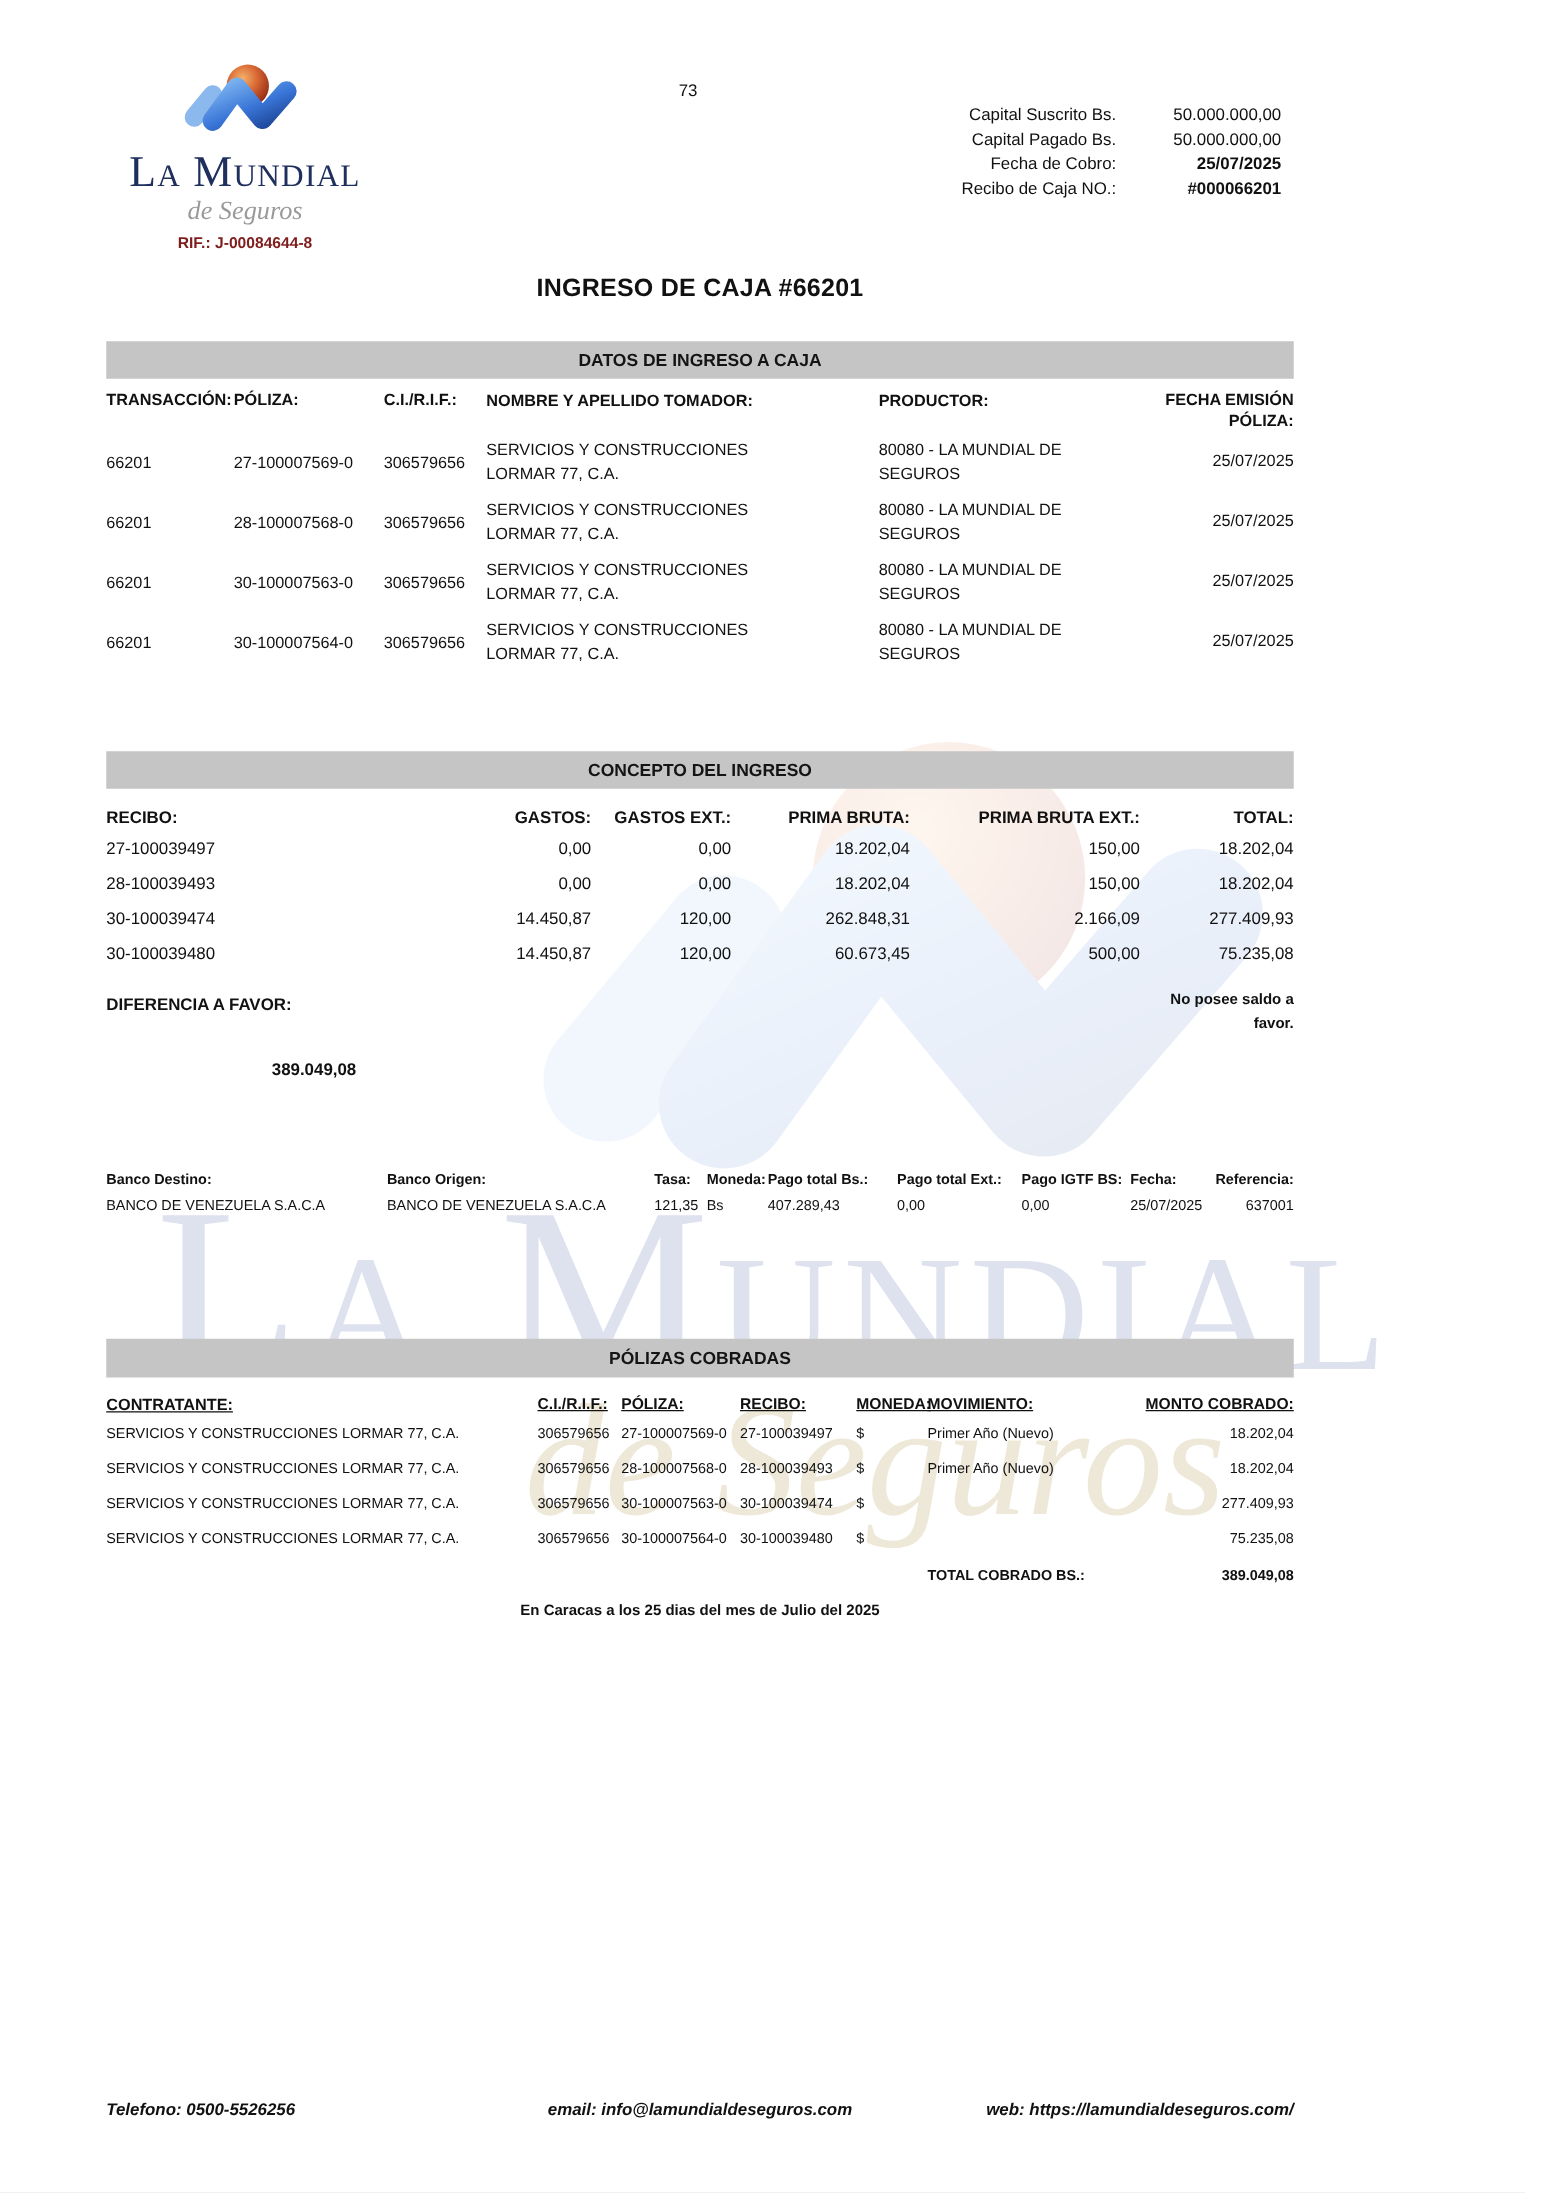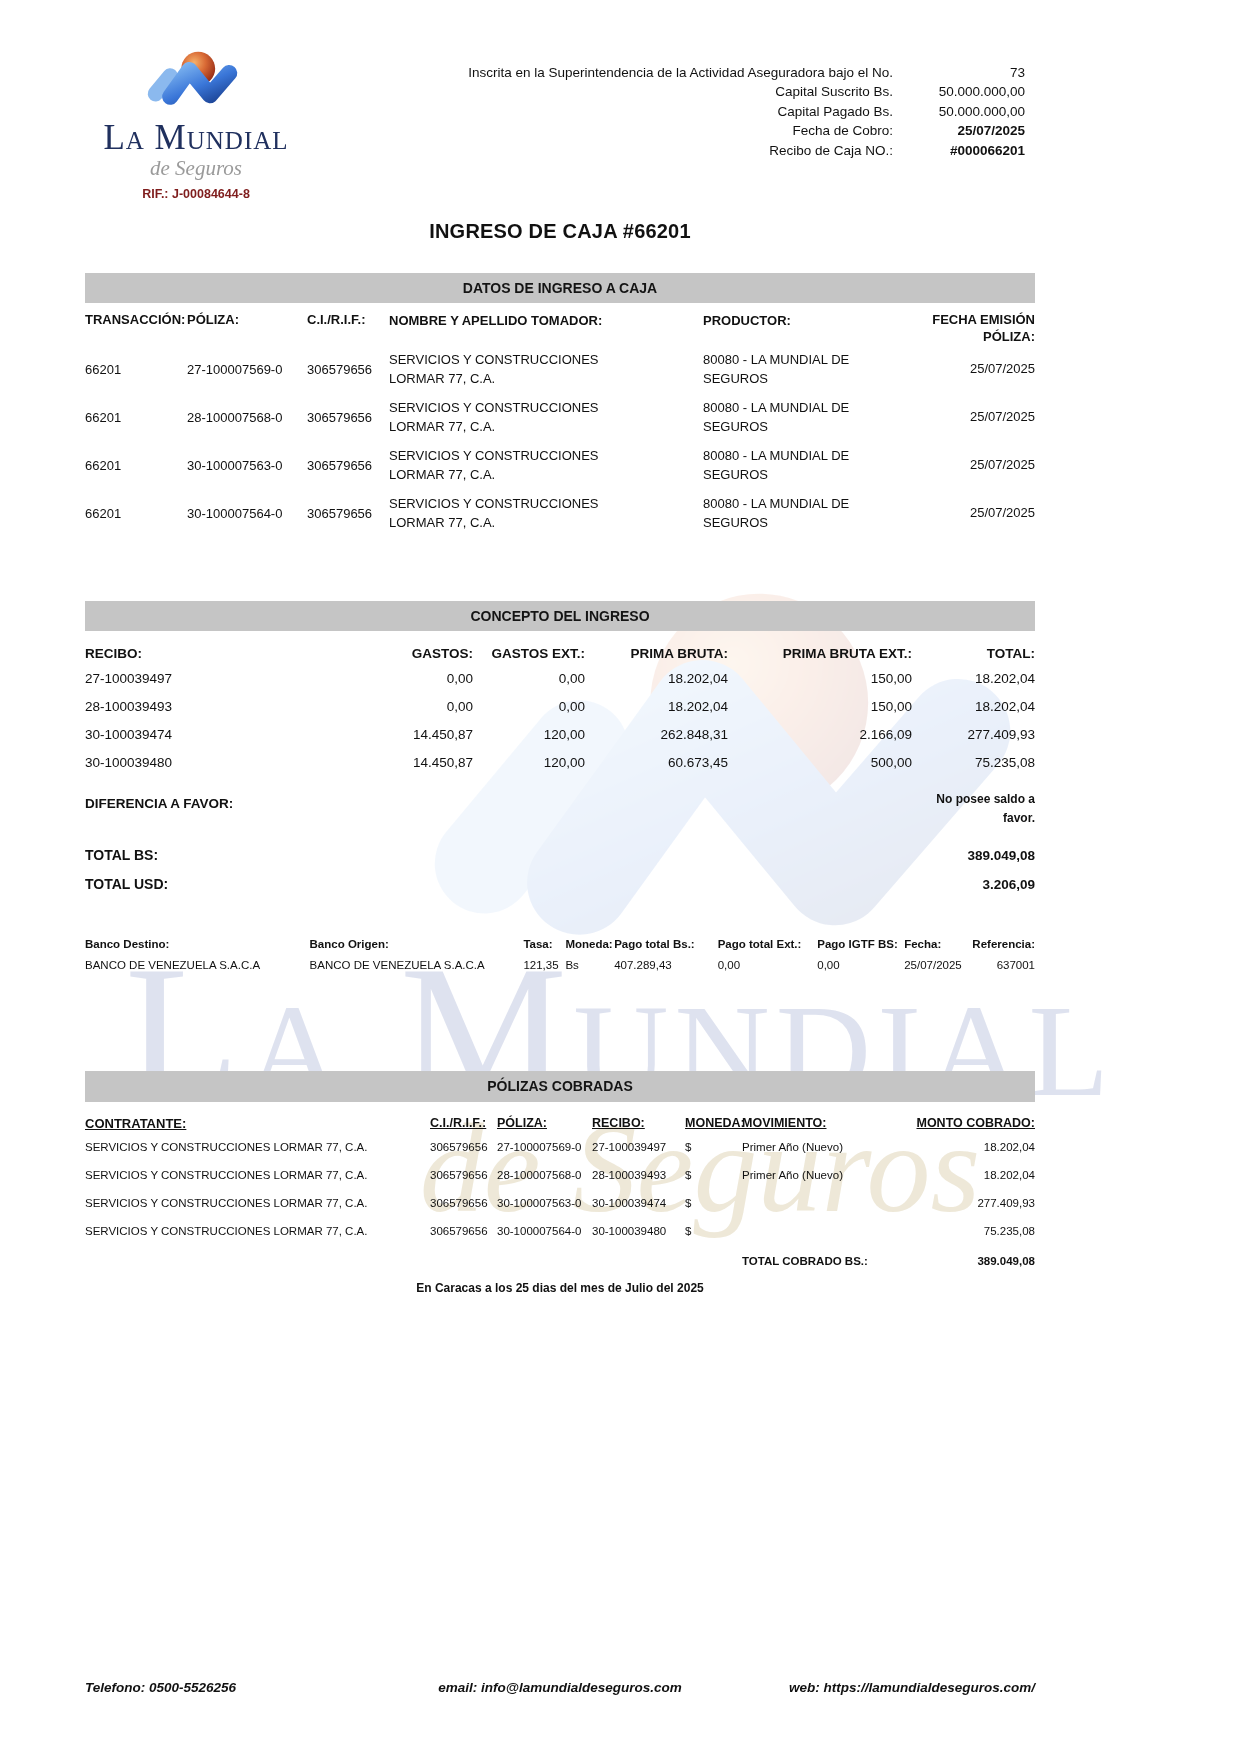--- a/index.html
+++ b/index.html
@@ -157,21 +157,20 @@
         <path d="M 20 62 L 40 38" stroke="#8bb9ee" stroke-width="21" stroke-linecap="round" fill="none"></path>
         <path d="M 40 66 L 66 30 L 94 64 L 120 34" stroke="url(#rib)" stroke-width="22" stroke-linecap="round" stroke-linejoin="round" fill="none"></path>
       </svg>
       <div class="brand-name">La Mundial</div>
       <div class="brand-tagline">de Seguros</div>
       <div class="brand-rif">RIF.: J-00084644-8</div>
     </div>
 
     <div class="registry">
       <div class="registry-line">
-        <span class="registry-label">Inscrita en la Superintendencia de la Actividad Aseguradora bajo el No.</span>
         <span class="registry-value">73</span>
       </div>
       <div class="registry-line">
         <span class="registry-label">Capital Suscrito Bs.</span>
         <span class="registry-value">50.000.000,00</span>
       </div>
       <div class="registry-line">
         <span class="registry-label">Capital Pagado Bs.</span>
         <span class="registry-value">50.000.000,00</span>
       </div>
@@ -274,26 +273,21 @@
         <span class="c2-gext">120,00</span>
         <span class="c2-prima">60.673,45</span>
         <span class="c2-pext">500,00</span>
         <span class="c2-total">75.235,08</span>
       </div>
       <div class="diferencia">
         <span class="dif-label">DIFERENCIA A FAVOR:</span>
         <span class="dif-value">No posee saldo a favor.</span>
       </div>
       <div class="total-line bs">
-        <span class="total-label">TOTAL BS:</span>
         <span class="total-value">389.049,08</span>
-      </div>
-      <div class="total-line usd">
-        <span class="total-label">TOTAL USD:</span>
-        <span class="total-value">3.206,09</span>
       </div>
     </div>
 
     <div class="section" style="top:925px;">
       <div class="t3-head">
         <span class="c3-bdest">Banco Destino:</span>
         <span class="c3-borig">Banco Origen:</span>
         <span class="c3-tasa">Tasa:</span>
         <span class="c3-moneda">Moneda:</span>
         <span class="c3-ptbs">Pago total Bs.:</span>

